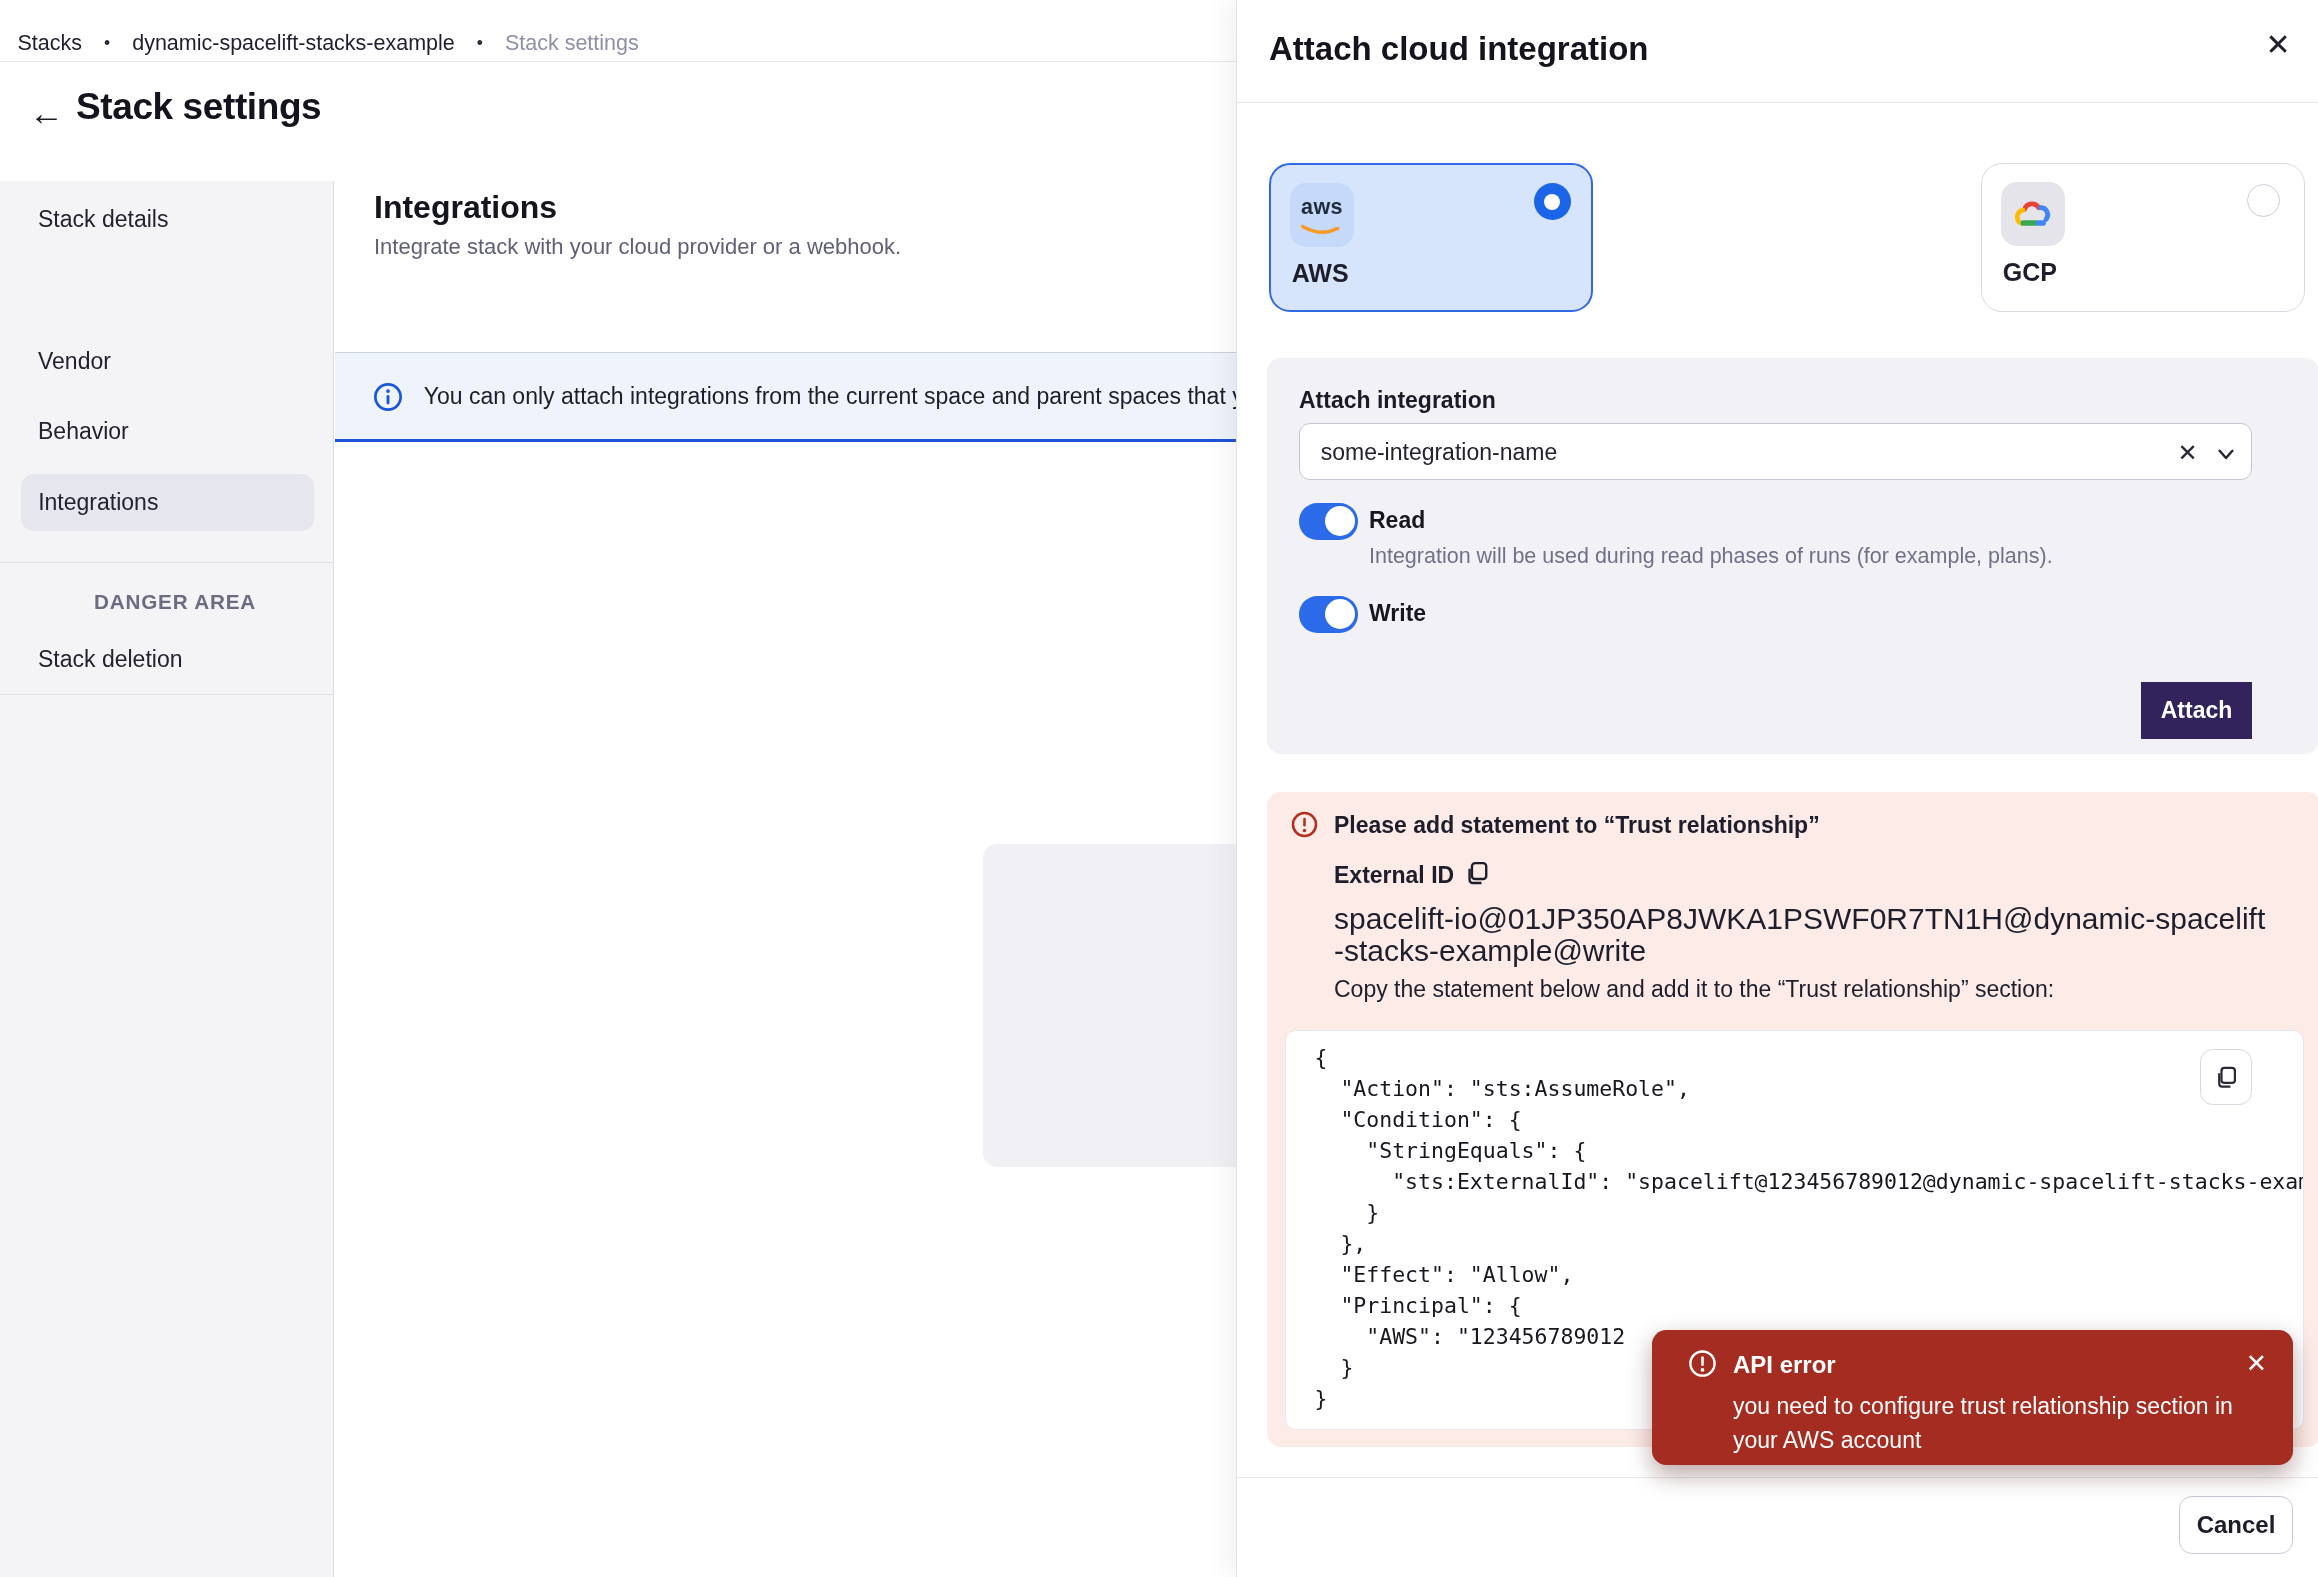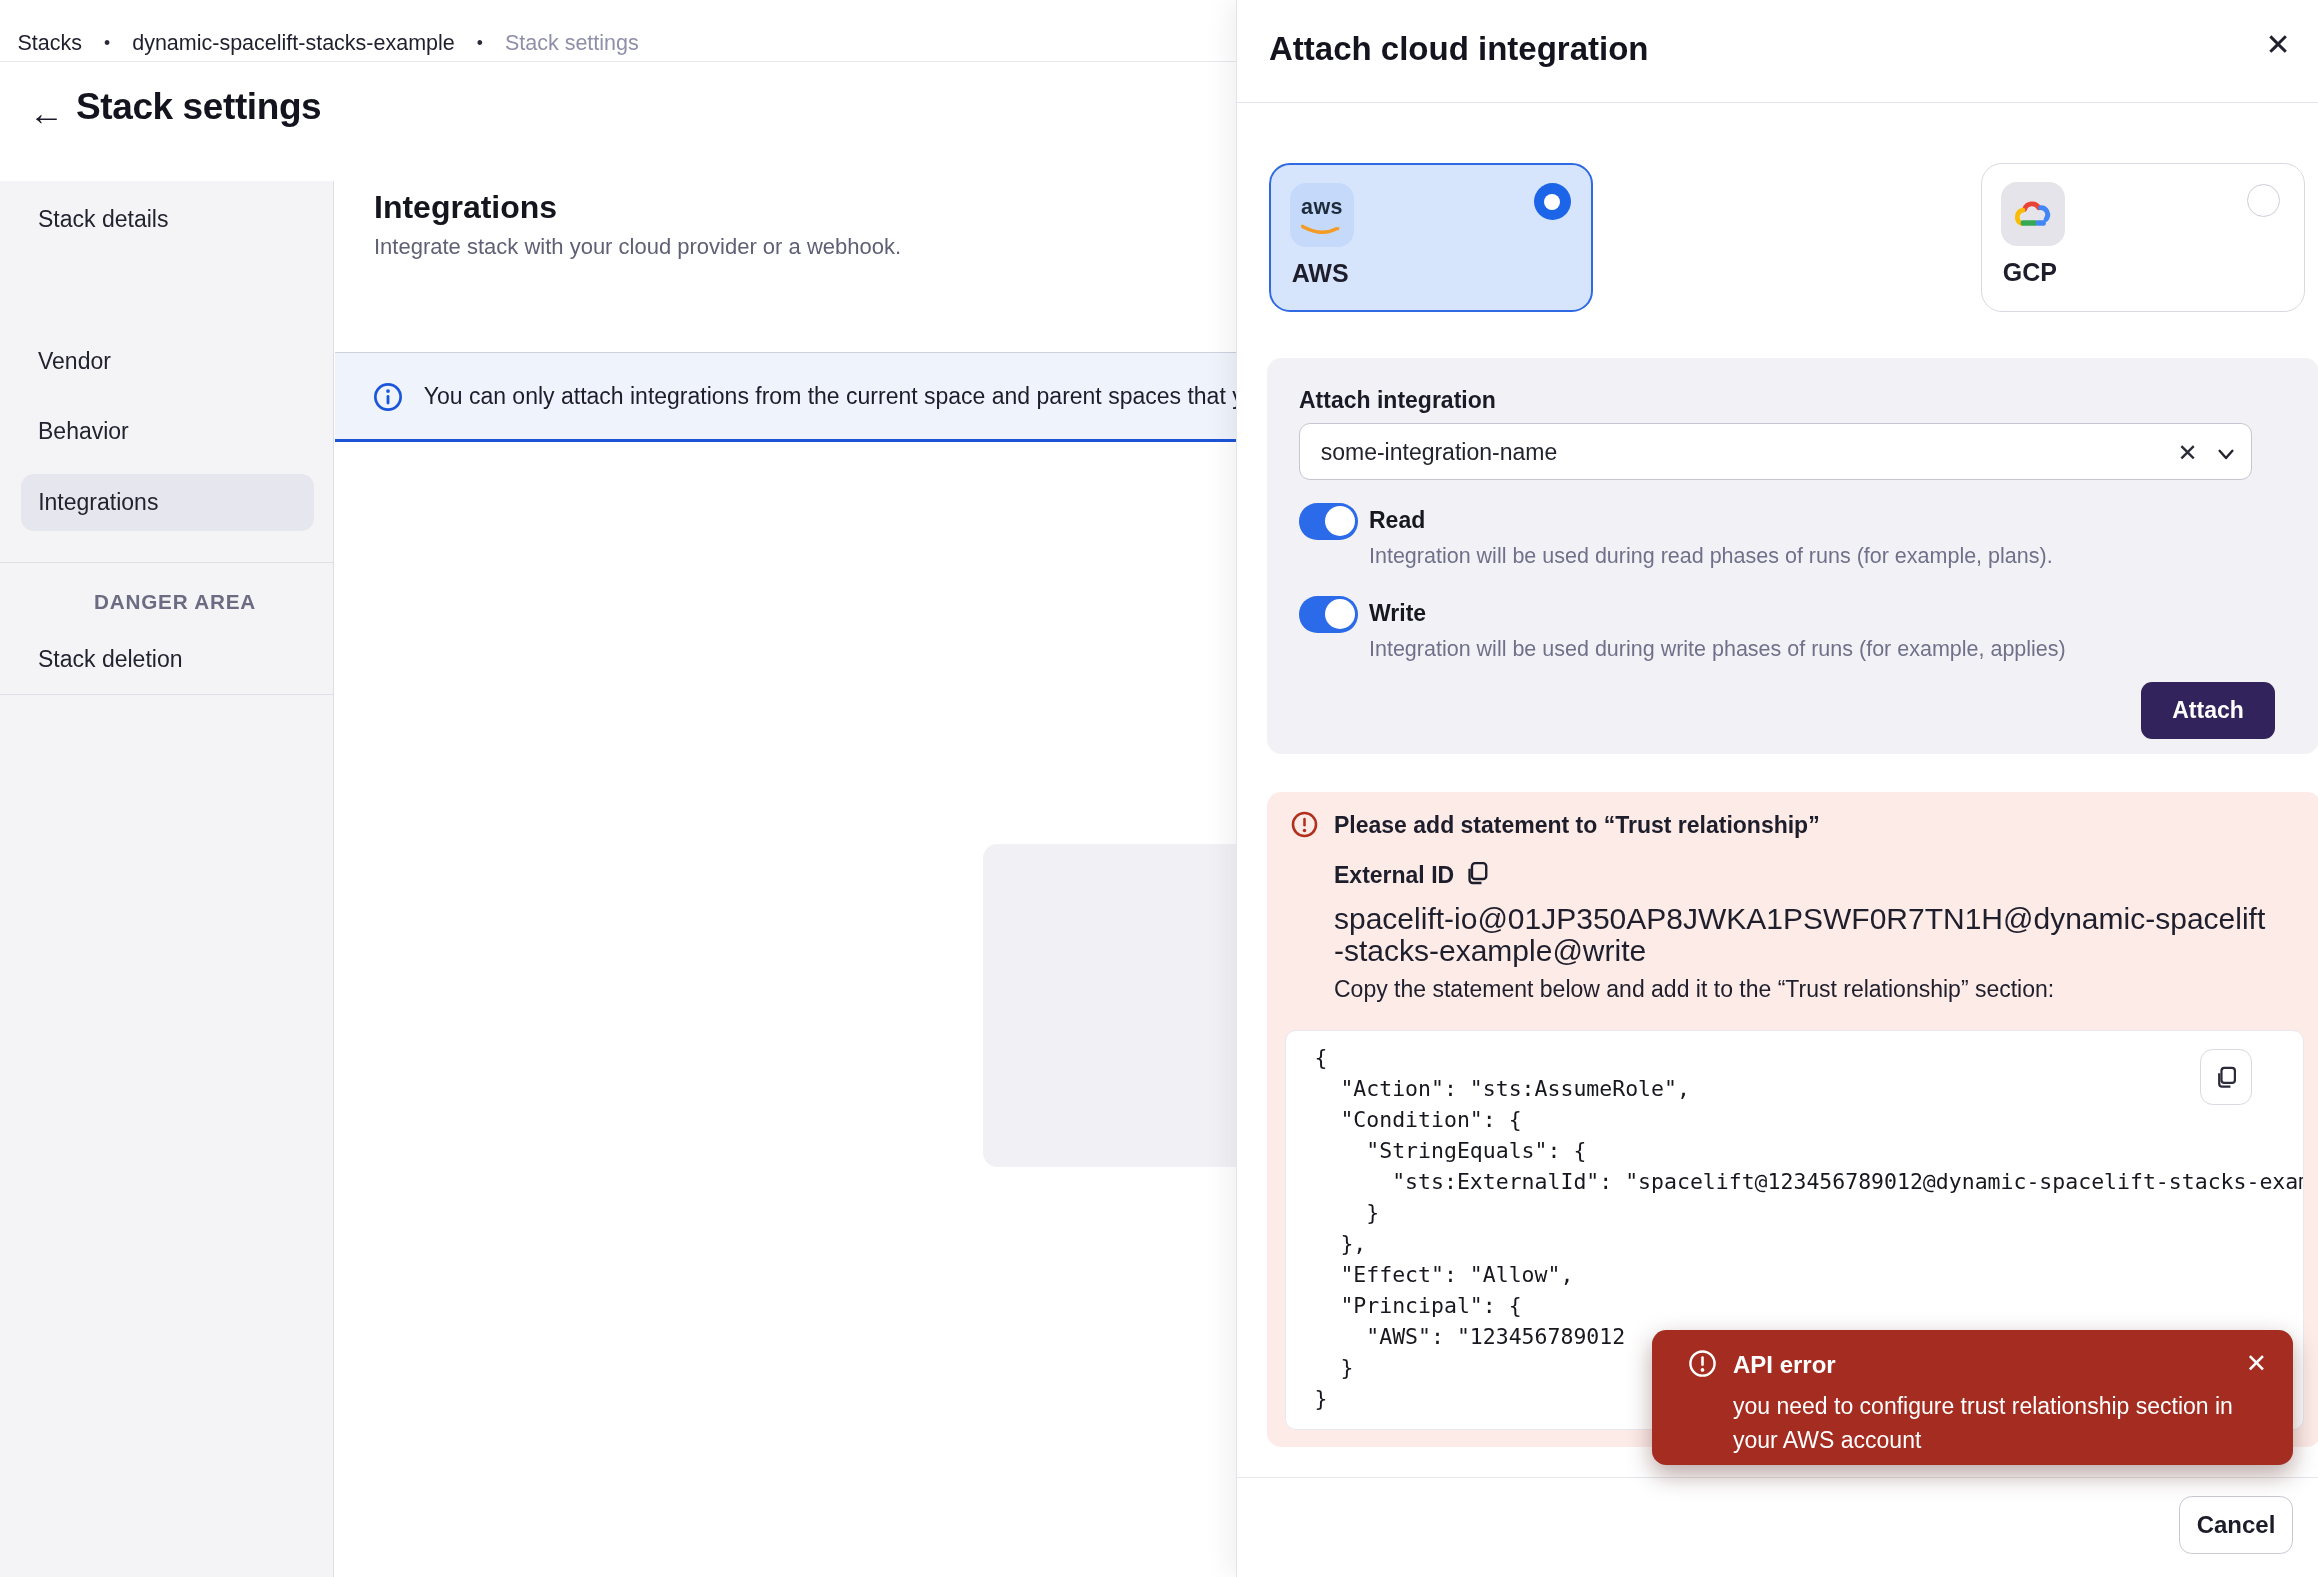--- a/index.html
+++ b/index.html
@@ -58,21 +58,21 @@
   .form-panel { left:30px; top:358px; width:1052px; height:396px; background:#f2f2f6; border-radius:14.3px; }
   .form-label { left:32px; top:29px; font-size:23px; font-weight:700; color:#1b1b28; }
   .select-box { left:32px; top:65px; width:953px; height:57px; background:#ffffff; border:0.8px solid #c6c6d2; border-radius:11px; cursor:pointer; }
   .select-value { left:20.7px; top:15px; font-size:23px; color:#23232f; }
   .select-clear { left:870px; top:11px; width:35px; height:35px; font-size:24px; color:#2a2a38; text-align:center; line-height:35px; cursor:pointer; }
   .select-chevron { left:914px; top:17.5px; width:24px; height:24px; }
   .toggle { width:59px; height:37px; border-radius:18.3px; background:#2b6ae9; cursor:pointer; }
   .toggle::after { content:""; position:absolute; right:3.2px; top:3.2px; width:30px; height:30px; border-radius:50%; background:#ffffff; }
   .tog-label { font-size:23px; font-weight:700; color:#17171f; }
   .tog-desc { font-size:21.5px; color:#70708a; }
-  .attach-btn { left:874px; top:324px; width:134px; height:57px; background:#32235c; color:#ffffff; border:none; border-radius:11px; font-size:23px; font-weight:700; cursor:pointer; font-family:"Liberation Sans", sans-serif; }
+  .attach-btn { left:874px; top:324px; width:111px; height:57px; background:#32235c; color:#ffffff; border:none; border-radius:0; font-size:23px; font-weight:700; cursor:pointer; font-family:"Liberation Sans", sans-serif; }
 
   .warn-panel { left:30px; top:792px; width:1054px; height:655px; background:#fcebe7; border-radius:14.3px; overflow:hidden; }
   .warn-icon { left:24px; top:19px; width:27px; height:27px; }
   .warn-title { left:67px; top:20px; font-size:23px; font-weight:700; color:#1d1d2b; }
   .extid-label { left:67px; top:70px; font-size:23px; font-weight:700; color:#1d1d2b; }
   .extid-copy { left:197px; top:68px; width:27px; height:27px; cursor:pointer; }
   .extid-value { left:67px; top:111px; width:934px; font-size:30px; line-height:32px; color:#1e1e2c; word-break:break-all; }
   .copy-instr { left:67px; top:184px; font-size:23px; color:#1e1e2c; }
   .code-block { left:17.5px; top:238px; width:1019px; height:400px; background:#ffffff; border:0.8px solid #e8e8ef; border-radius:11px; overflow:hidden; }
   .code-lines { left:29px; top:11px; right:0; }
@@ -176,21 +176,20 @@
         <div class="select-clear">✕</div>
         <svg class="select-chevron" viewBox="0 0 30 30">
           <polyline points="7,11 15,20 23,11" fill="none" stroke="#23232f" stroke-width="3" stroke-linecap="round" stroke-linejoin="round"></polyline>
         </svg>
       </div>
       <div class="toggle" style="left:32px; top:145px;"></div>
       <div class="tog-label" style="left:102px; top:149px;">Read</div>
       <div class="tog-desc" style="left:102px; top:186px;">Integration will be used during read phases of runs (for example, plans).</div>
       <div class="toggle" style="left:32px; top:238px;"></div>
       <div class="tog-label" style="left:102px; top:242px;">Write</div>
-      <div class="tog-desc" style="left:102px; top:279px;">Integration will be used during write phases of runs (for example, applies)</div>
       <button class="attach-btn">Attach</button>
     </section>
 
     <section class="warn-panel">
       <svg class="warn-icon" viewBox="0 0 34 34">
         <circle cx="17" cy="17" r="14.5" fill="none" stroke="#b3301f" stroke-width="3.2"></circle>
         <rect x="15.4" y="8.5" width="3.2" height="11" rx="1.6" fill="#b3301f"></rect>
         <circle cx="17" cy="24.5" r="2.2" fill="#b3301f"></circle>
       </svg>
       <div class="warn-title">Please add statement to “Trust relationship”</div>

